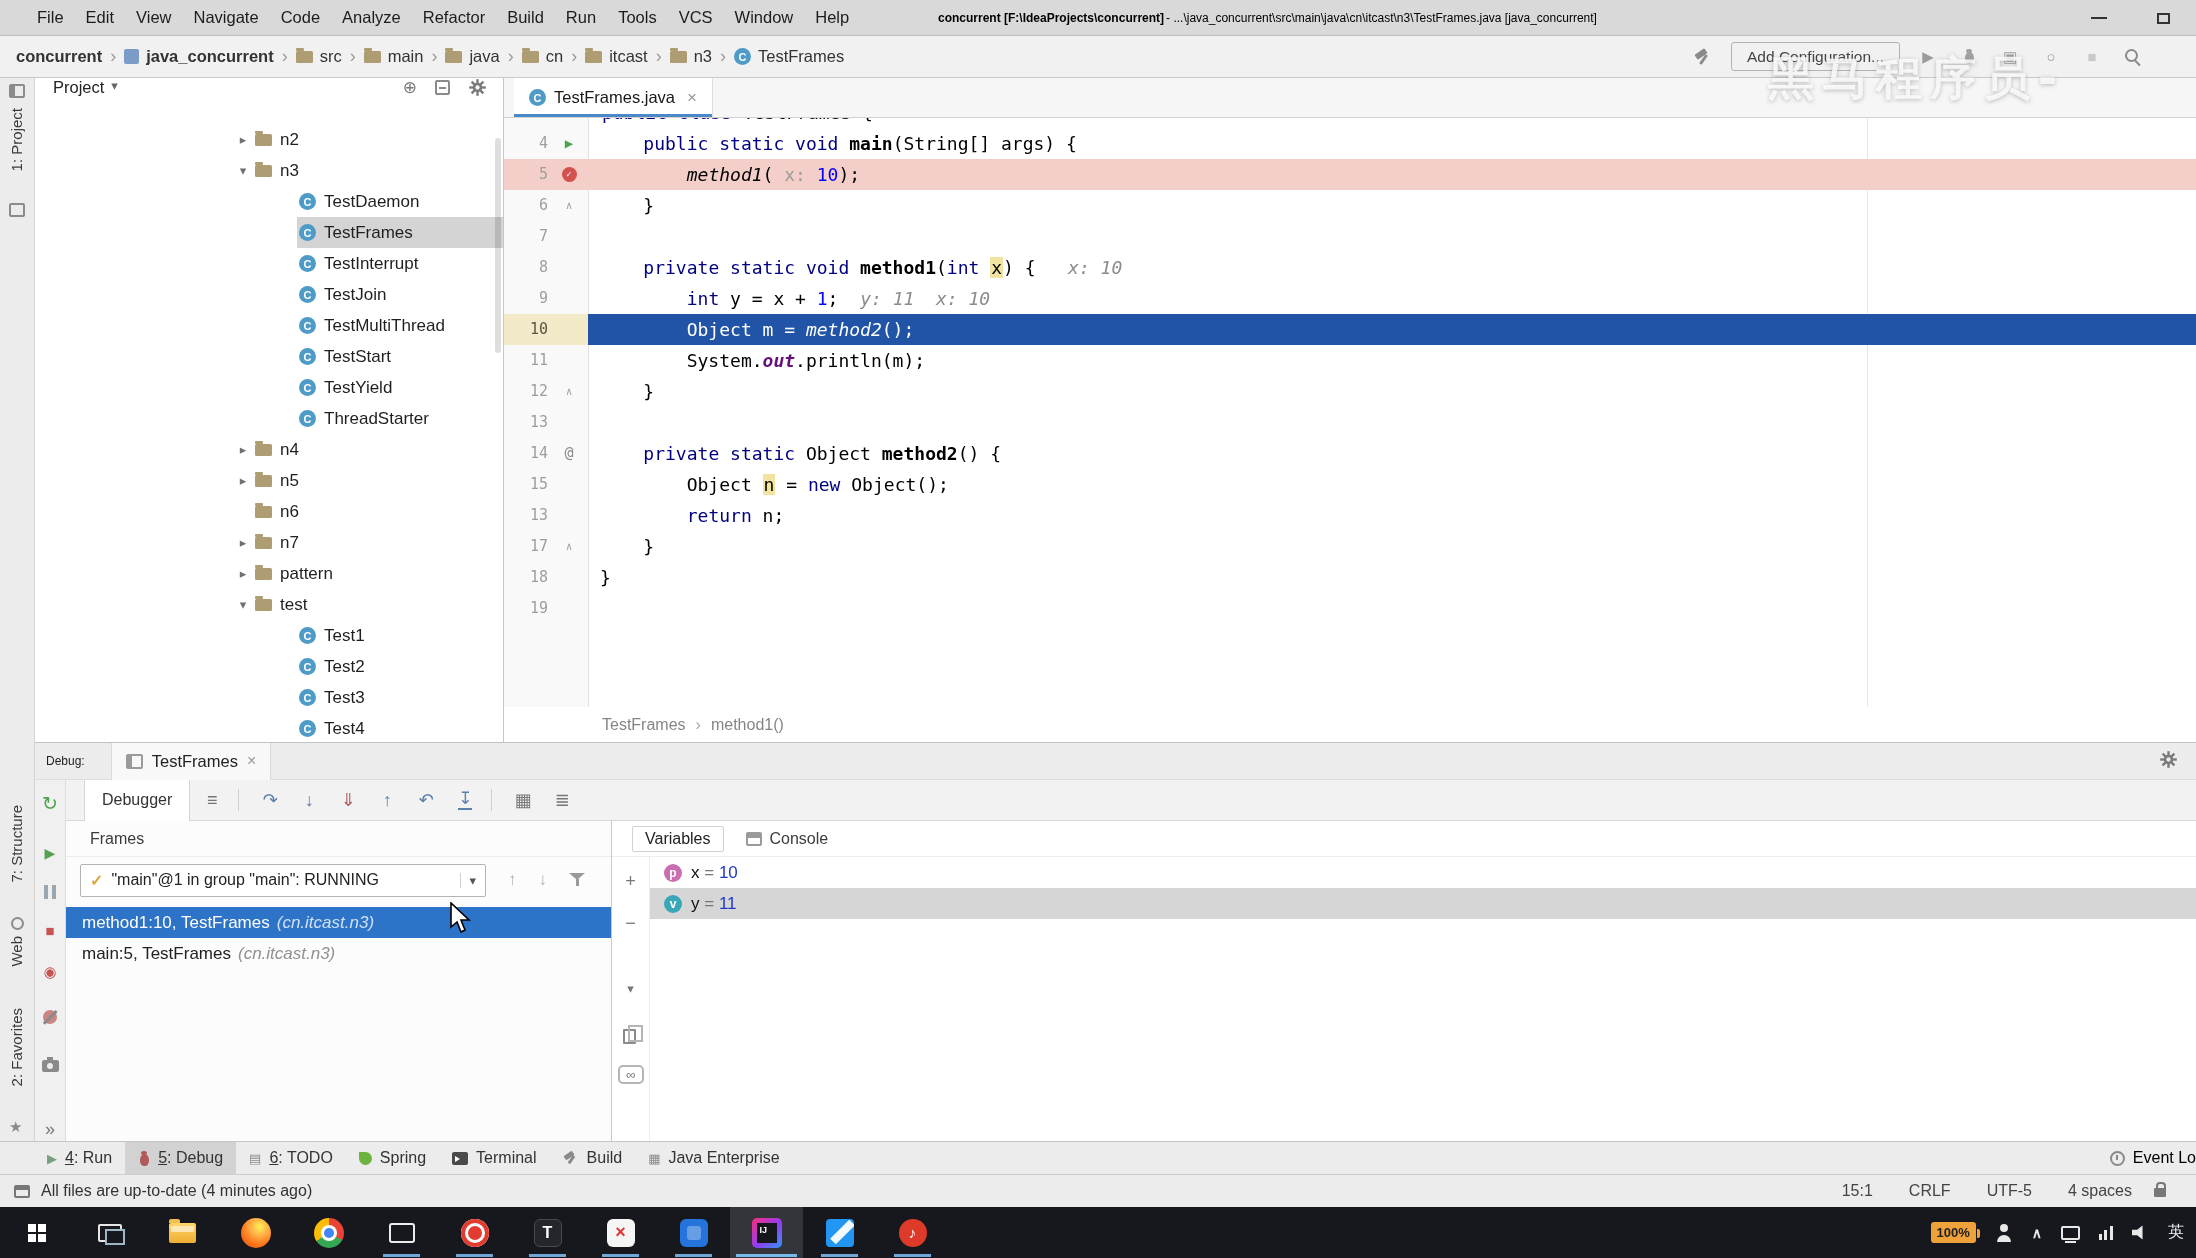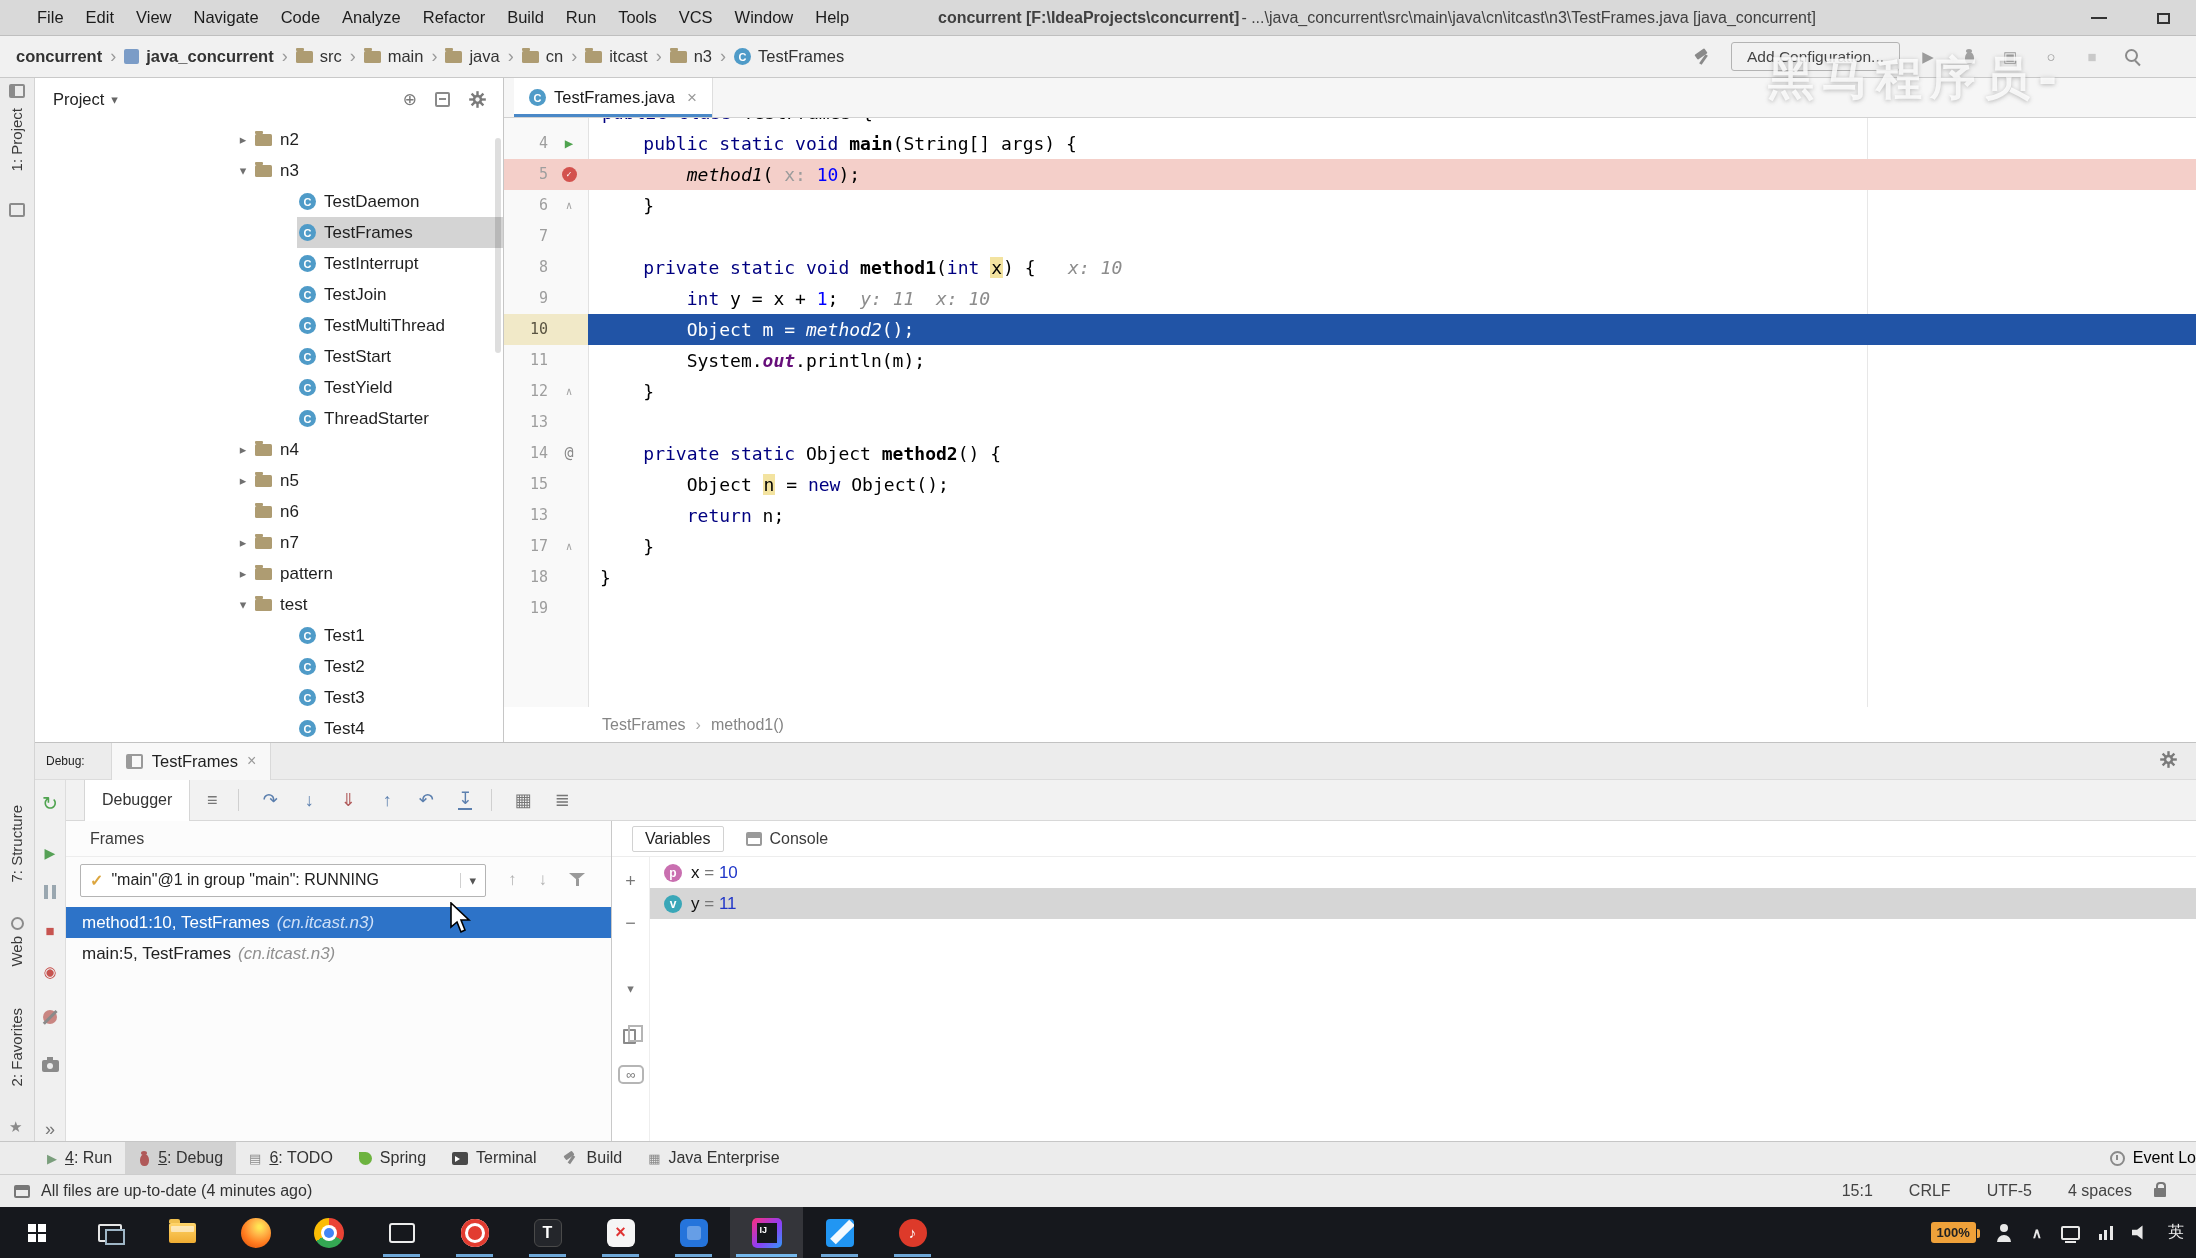--- a/index.html
+++ b/index.html
@@ -4,21 +4,21 @@
 <style>
   *{margin:0;padding:0;box-sizing:border-box}
   html,body{width:2196px;height:1258px;overflow:hidden;font-family:"Liberation Sans",sans-serif;background:#fff}
   #app{position:relative;width:2196px;height:1258px;background:#fff;overflow:hidden}
   u{text-decoration:underline}
 
   
   .menubar{position:absolute;left:0;top:0;width:100%;height:36px;background:#d9d9d9;border-bottom:1px solid #bfbfbf;z-index:10}
   #menu-items{display:flex;height:100%;padding-left:26px;align-items:stretch}
   .menu-item{padding:0 11px;display:flex;align-items:center;font-size:16.5px;color:#1c1c1c;cursor:default}
-  .win-title{position:absolute;left:938px;top:0;height:36px;display:flex;align-items:center;font-size:16px;color:#404040;white-space:nowrap}
+  .win-title{position:absolute;left:938px;top:0;height:36px;display:flex;align-items:center;font-size:12px;color:#000000;white-space:nowrap}
   .win-title b{font-weight:bold;margin-right:2px}
   .winctl{position:absolute;right:26px;top:0;height:36px;display:flex;align-items:center;gap:50px}
   .ctl-min{width:16px;height:2px;background:#333}
   .ctl-max{width:13px;height:11px;border:2px solid #333}
 
   
   .navbar{position:absolute;left:0;top:36px;width:100%;height:42px;background:#f1f1f1;border-bottom:1px solid #c9c9c9;z-index:5}
   #crumbs{position:absolute;left:0;top:0;height:100%;display:flex;align-items:center;padding-left:16px;font-size:16.5px;color:#333;white-space:nowrap}
   .crumb{display:flex;align-items:center;gap:7px}
   .crumb.bold .crumb-label{font-weight:bold}
@@ -41,21 +41,21 @@
   
   .stripe{position:absolute;left:0;top:78px;width:35px;bottom:117px;background:#ececec;border-right:1px solid #d4d4d4;z-index:4}
   .vtext{writing-mode:vertical-rl;transform:rotate(180deg);font-size:15px;color:#3a3a3a;position:absolute;left:8px;white-space:nowrap}
   .stripe-ico{position:absolute;left:9px;width:16px;height:14px;border:2px solid #8b8b8b;border-radius:2px}
   .stripe-ico.fill::before{content:"";position:absolute;left:0;top:0;bottom:0;width:4px;background:#8b8b8b}
   .mini-globe{position:absolute;left:11px;width:13px;height:13px;border:2px solid #8b8b8b;border-radius:50%}
   .v-star{position:absolute;left:9px;color:#8a8a8a;font-size:15px}
 
   
   .project{position:absolute;left:35px;top:78px;width:469px;bottom:516px;background:#fff;border-right:1px solid #c6c6c6;overflow:hidden}
-  .phdr{height:42px;display:flex;align-items:center;padding:0 16px 0 18px;font-size:16.5px;color:#222;gap:7px}
+  .phdr{height:42px;display:flex;align-items:flex-start;padding:0 16px 0 18px;font-size:16.5px;color:#222;gap:7px}
   .ph-carat{color:#666;font-size:13px}
   .phdr-icons{margin-left:auto;display:flex;gap:18px;align-items:center}
   .ph-locate{color:#7a7a7a;font-size:17px;line-height:1}
   .ph-collapse{width:15px;height:15px;border:2px solid #8a8a8a;border-radius:2px;position:relative}
   .ph-collapse::before{content:"";position:absolute;left:2px;right:2px;top:50%;height:2px;margin-top:-1px;background:#8a8a8a}
   #ptree{position:absolute;top:46px;left:0;right:0;bottom:0}
   .trow{height:31px;display:flex;align-items:center;font-size:17px;color:#1f1f1f;white-space:nowrap}
   .tarrow{width:20px;flex:none;color:#707070;font-size:13px;text-align:center}
   .trow-inner{display:flex;align-items:center;gap:8px;flex:1;height:100%;padding-left:2px}
   .trow.sel .trow-inner{background:#d4d4d4}

